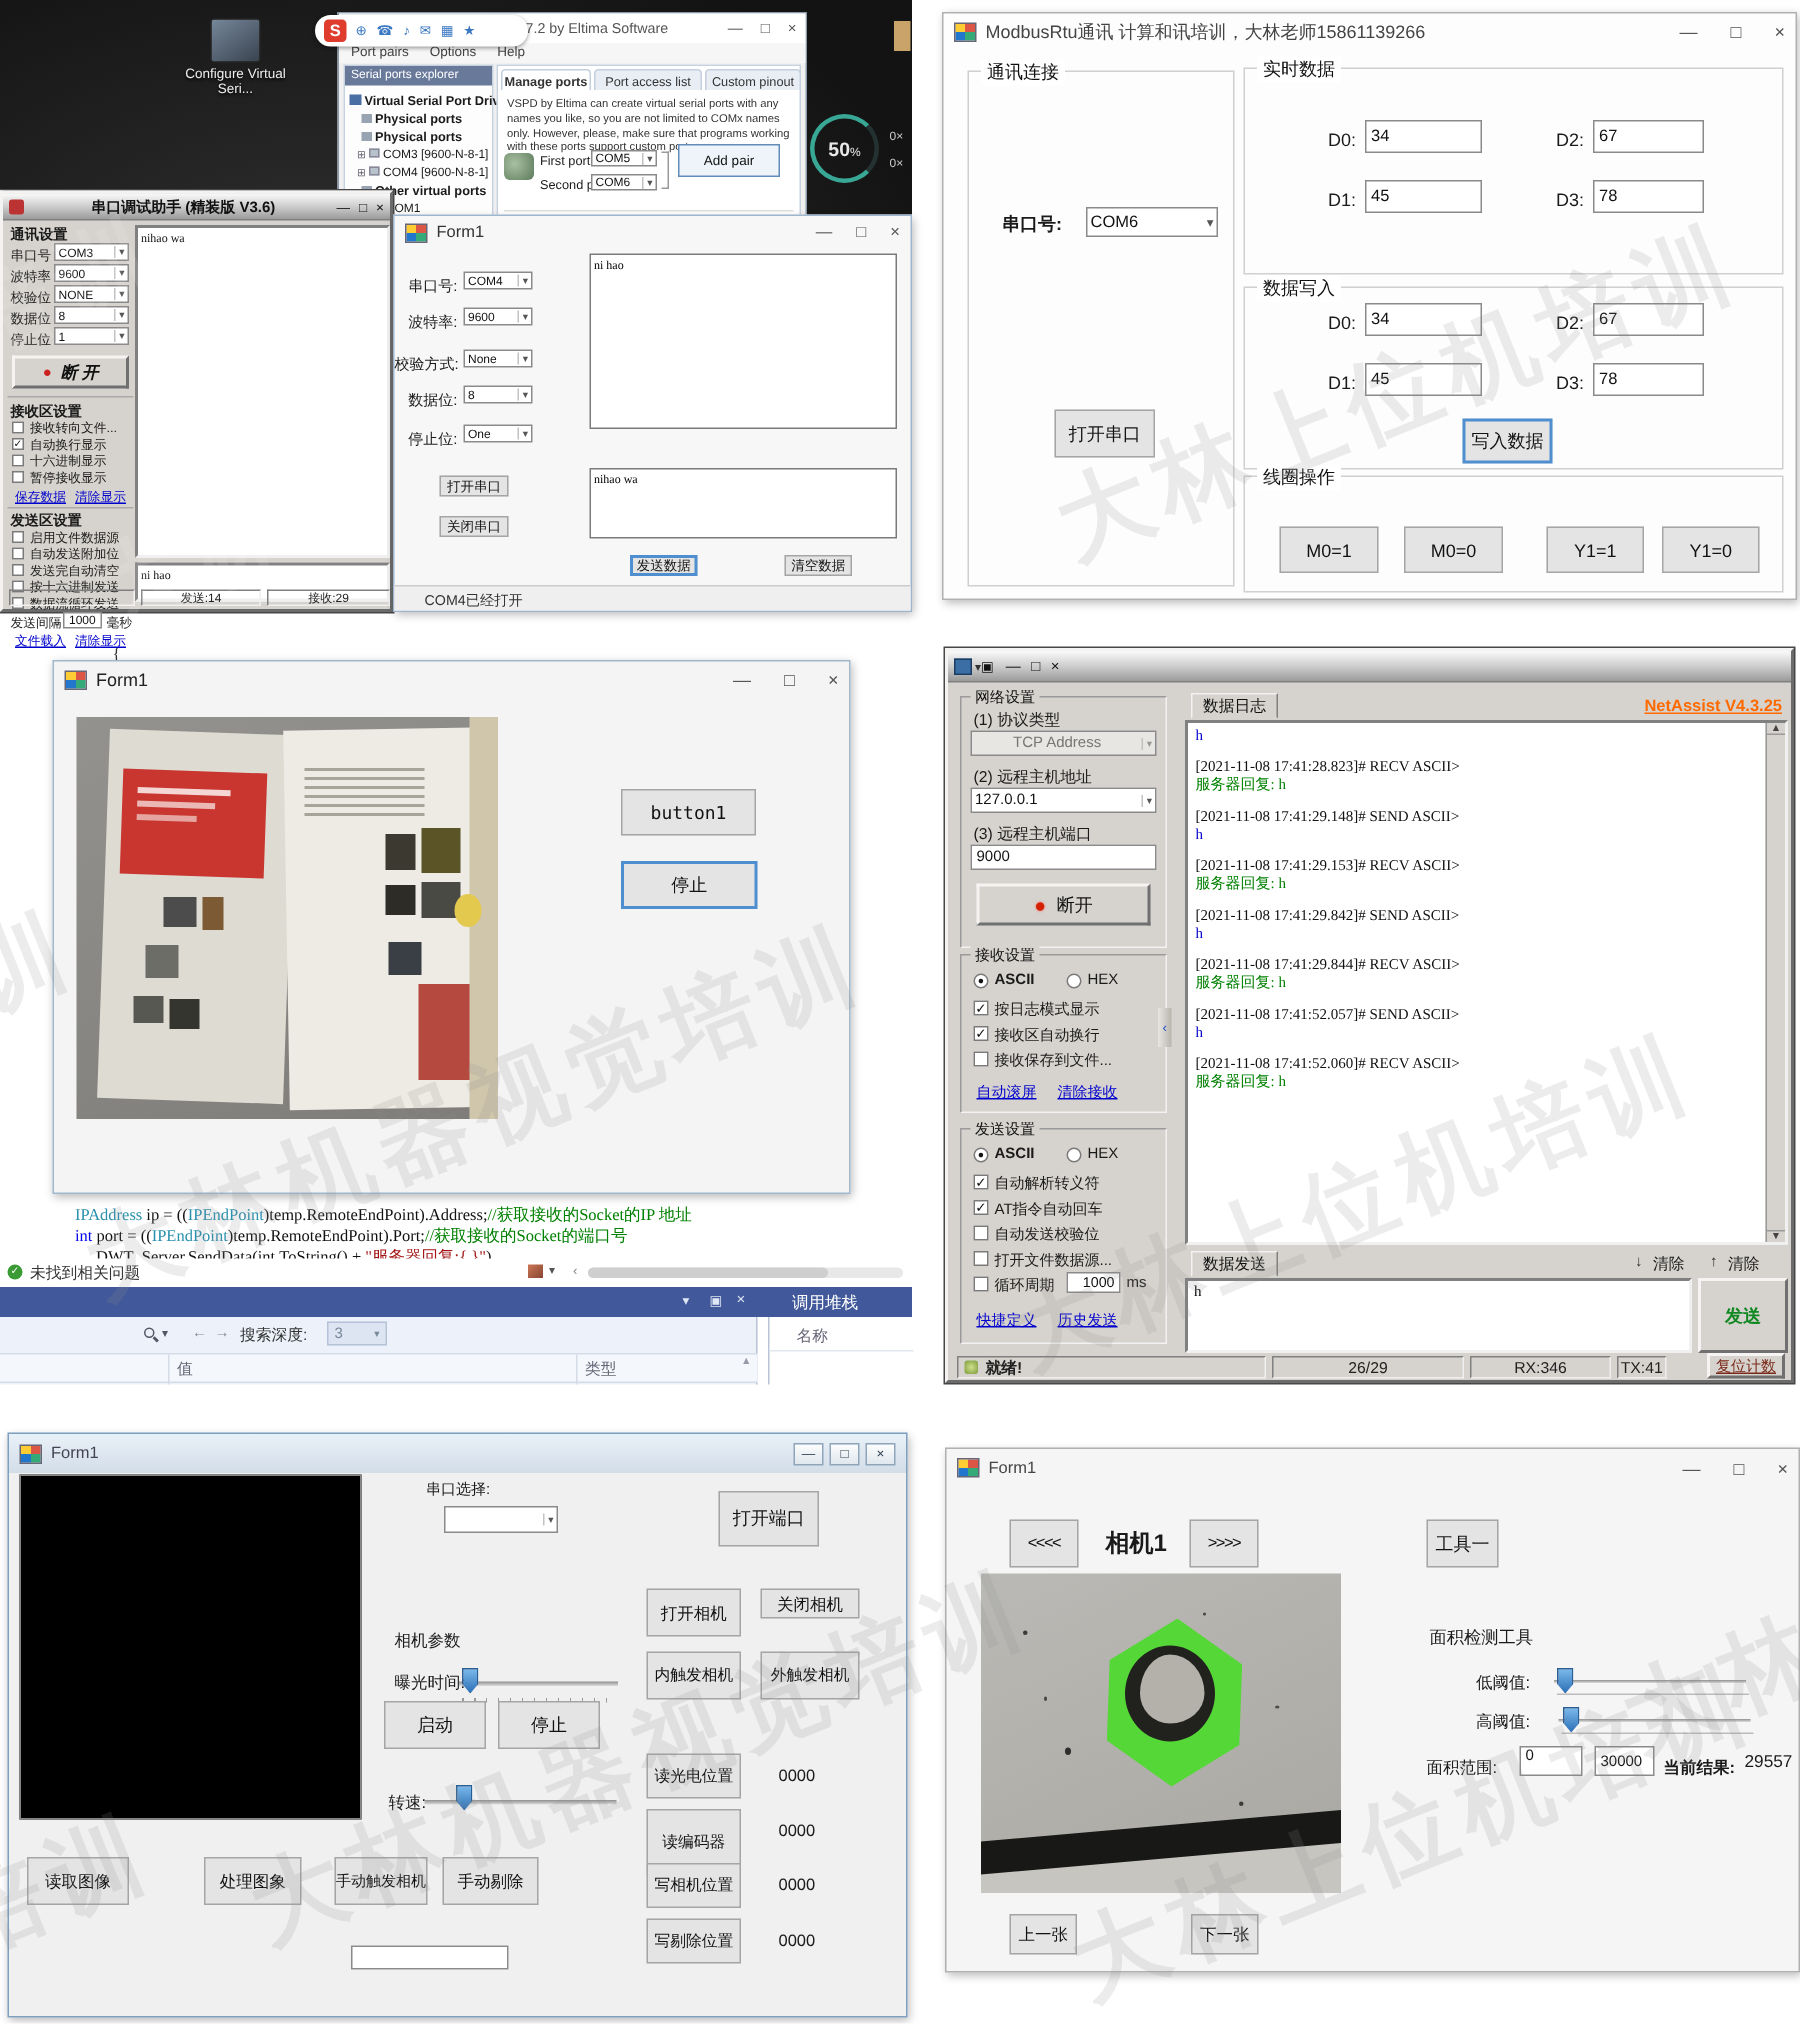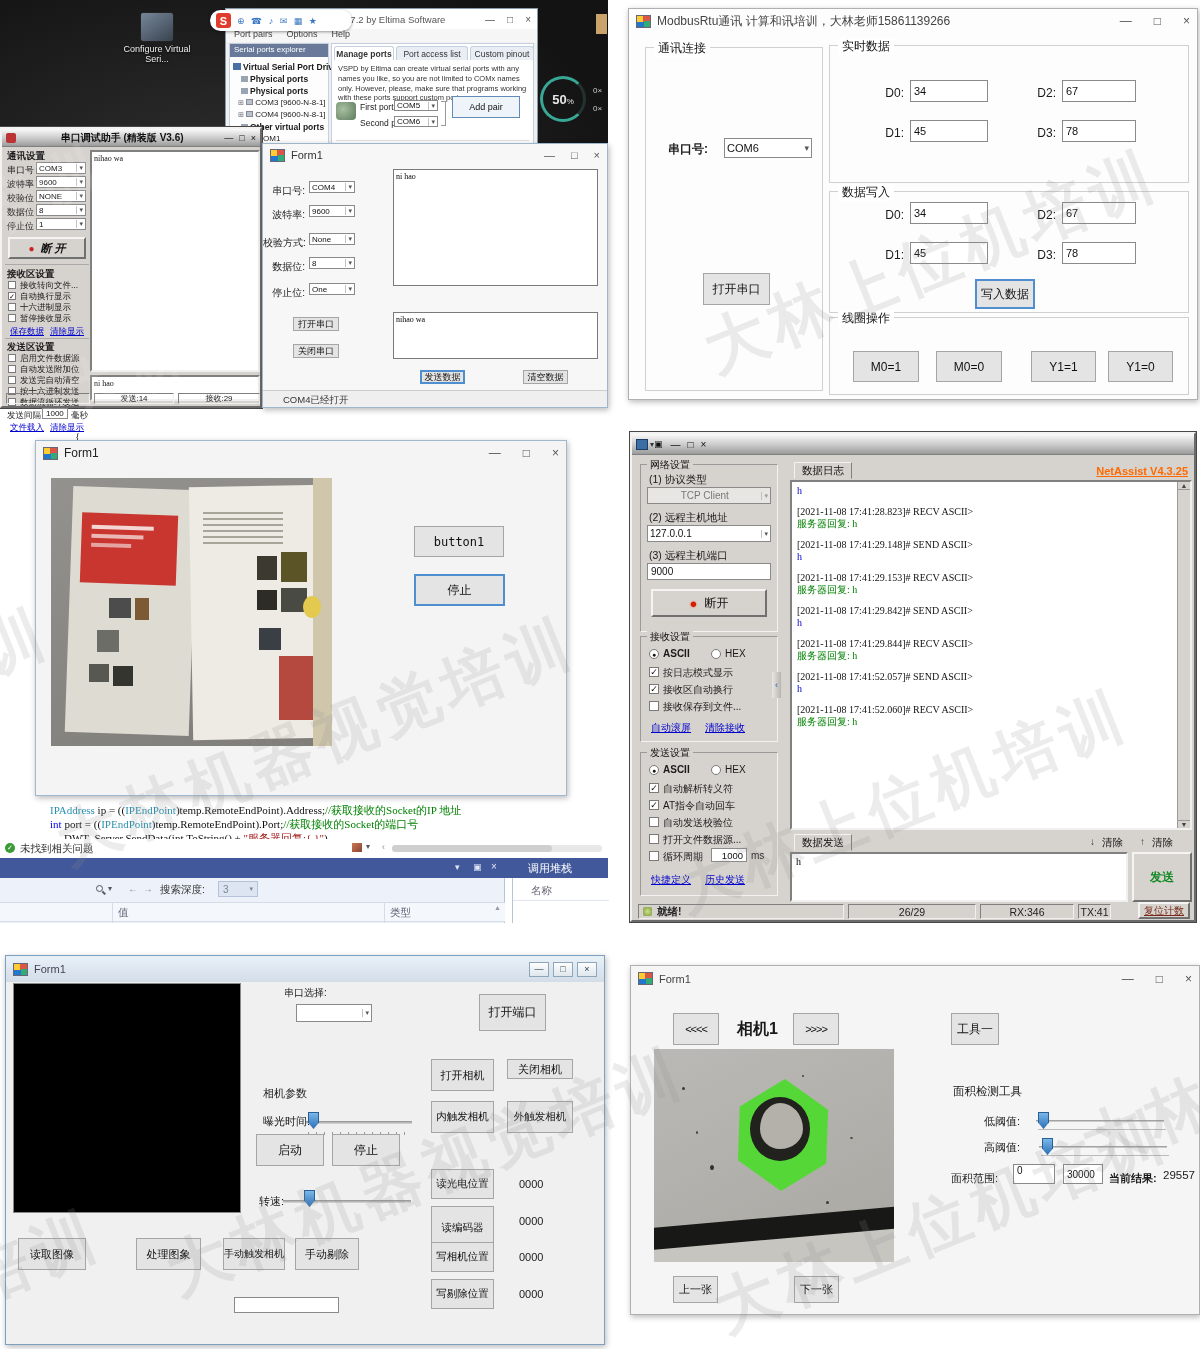--- a/index.html
+++ b/index.html
@@ -406,21 +406,21 @@
       <span>—</span>
       <span>□</span>
       <span>×</span>
     </span>
   </div>
 
   <div class="cgrp" style="left:8px;top:30px;width:138px;height:168px">
     <span class="gl">网络设置</span>
     <span class="lab" style="left:8px;top:8px;font-size:10.5px">(1) 协议类型</span>
     <div class="combo" style="left:6px;top:22px;width:124px;height:17px;background:#e8e6e2">
-          <span class="cv" style="color:#777;text-align:center">TCP Client</span>
+          <span class="cv" style="color:#777;text-align:center">TCP Address</span>
           <span class="ca" style="color:#999">▾</span>
         </div>
     <span class="lab" style="left:8px;top:46px;font-size:10.5px">(2) 远程主机地址</span>
     <div class="combo" style="left:6px;top:60px;width:124px;height:17px">
           <span class="cv">127.0.0.1</span>
           <span class="ca">▾</span>
         </div>
     <span class="lab" style="left:8px;top:84px;font-size:10.5px">(3) 远程主机端口</span>
     <div class="tb" style="left:6px;top:98px;width:124px;height:17px;font-size:10px">
           <span>9000</span>

